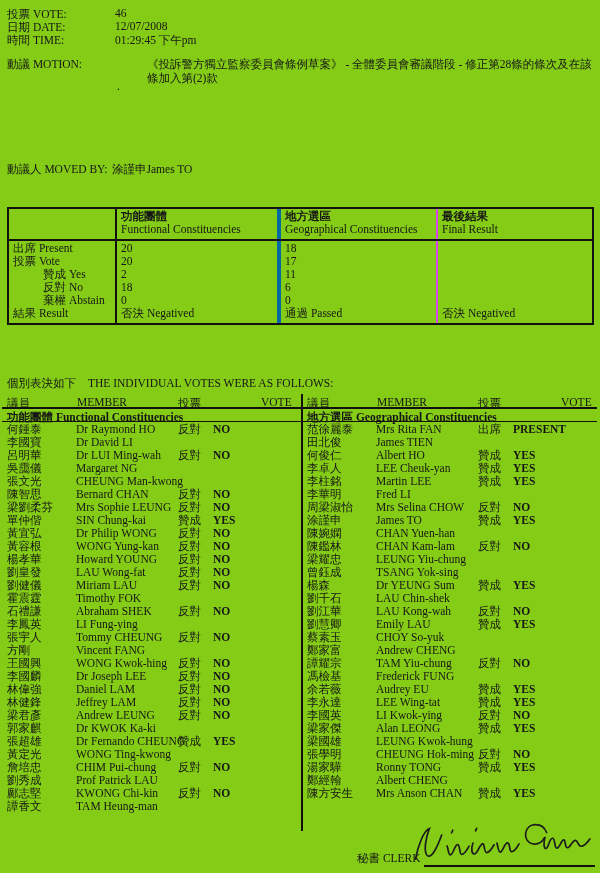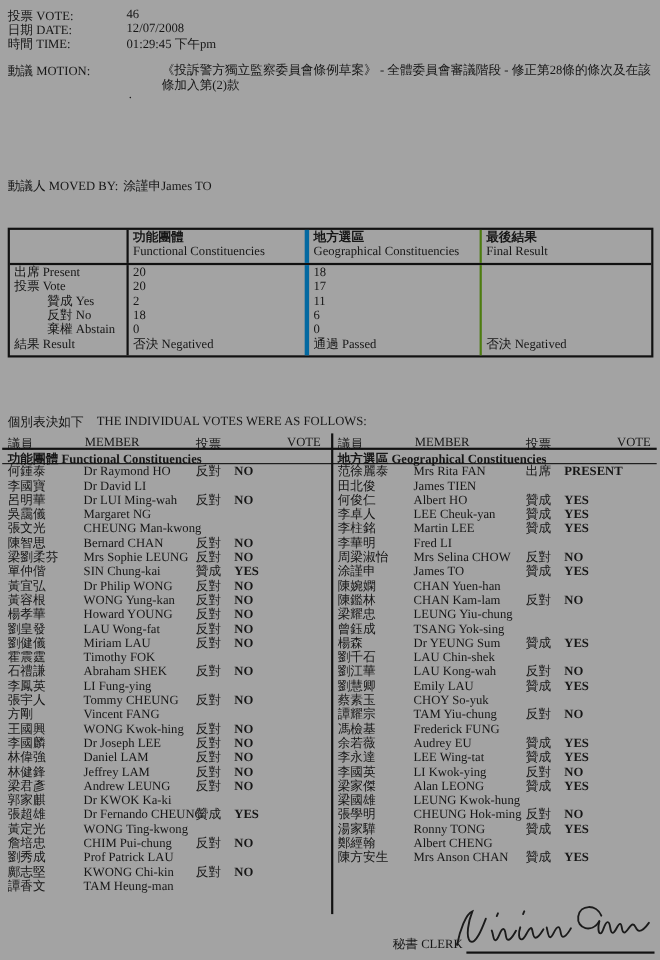--- a/index.html
+++ b/index.html
@@ -1,35 +1,35 @@
 <!DOCTYPE html>
 <html><head>
 <meta charset="utf-8">
 <style>
   html,body { margin:0; padding:0; background:#e8e8e8; }
   .page {
-    position:relative; width:600px; height:873px; background:#a3a3a3;
+    position:relative; width:600px; height:873px; background:#84cc16;
     font-family:"Liberation Serif","DejaVu Serif",serif;
     color:#161616; font-size:11.5px; overflow:hidden; margin:0 auto;
   }
   
   .hline { position:absolute; left:0; width:600px; height:13px; }
   .hline .lbl { position:absolute; left:7px; top:0; white-space:nowrap; }
   .hline .val { position:absolute; left:115px; top:0; white-space:nowrap; }
   .motion-val { position:absolute; left:115px; top:57px; width:452px; line-height:14px;margin-left:32px; }
   .stray { position:absolute; left:117px; top:80px; }
   
   .sumtable { position:absolute; left:7px; top:207px; width:587px; border:2px solid #111; box-sizing:border-box; }
   .srow { display:flex; }
   .shead { border-bottom:2px solid #111; }
   .scell { box-sizing:border-box; padding:1px 4px 3px 4px; }
   .c0 { width:106px; }
   .c1 { width:162px; border-left:2px solid #111; }
   .c2 { width:159px; border-left:4px solid #0369a1; }
-  .c3 { flex:1; border-left:2px solid #4d7c0f; }
+  .c3 { flex:1; border-left:2px solid #d946ef; }
   .scell .cn { font-weight:bold; line-height:13px; }
   .scell .en { line-height:13px; }
   .sline { line-height:13px; height:13px; white-space:nowrap; }
   .indent { padding-left:30px; }
   
   .intro-cn { position:absolute; left:7px; top:376px; }
   .intro-en { position:absolute; left:88px; top:377px; }
   .vcols { position:absolute; left:0; top:394px; width:600px; }
   .colhdr { position:absolute; top:2px; height:13px; width:300px; }
   .colhdr span, .sectionrow span { position:absolute; top:0; white-space:nowrap; }
@@ -483,20 +483,26 @@
           <span class="f-ven">YES</span>
         </div>
 
         <div class="mrow">
           <span class="f-name">蔡素玉</span>
           <span class="f-en">CHOY So-yuk</span>
           <span class="f-vcn"></span>
           <span class="f-ven"></span>
         </div>
 
+        <div class="mrow">
+          <span class="f-name">鄭家富</span>
+          <span class="f-en">Andrew CHENG</span>
+          <span class="f-vcn"></span>
+          <span class="f-ven"></span>
+        </div>
 
         <div class="mrow">
           <span class="f-name">譚耀宗</span>
           <span class="f-en">TAM Yiu-chung</span>
           <span class="f-vcn">反對</span>
           <span class="f-ven">NO</span>
         </div>
 
 
         <div class="mrow">

